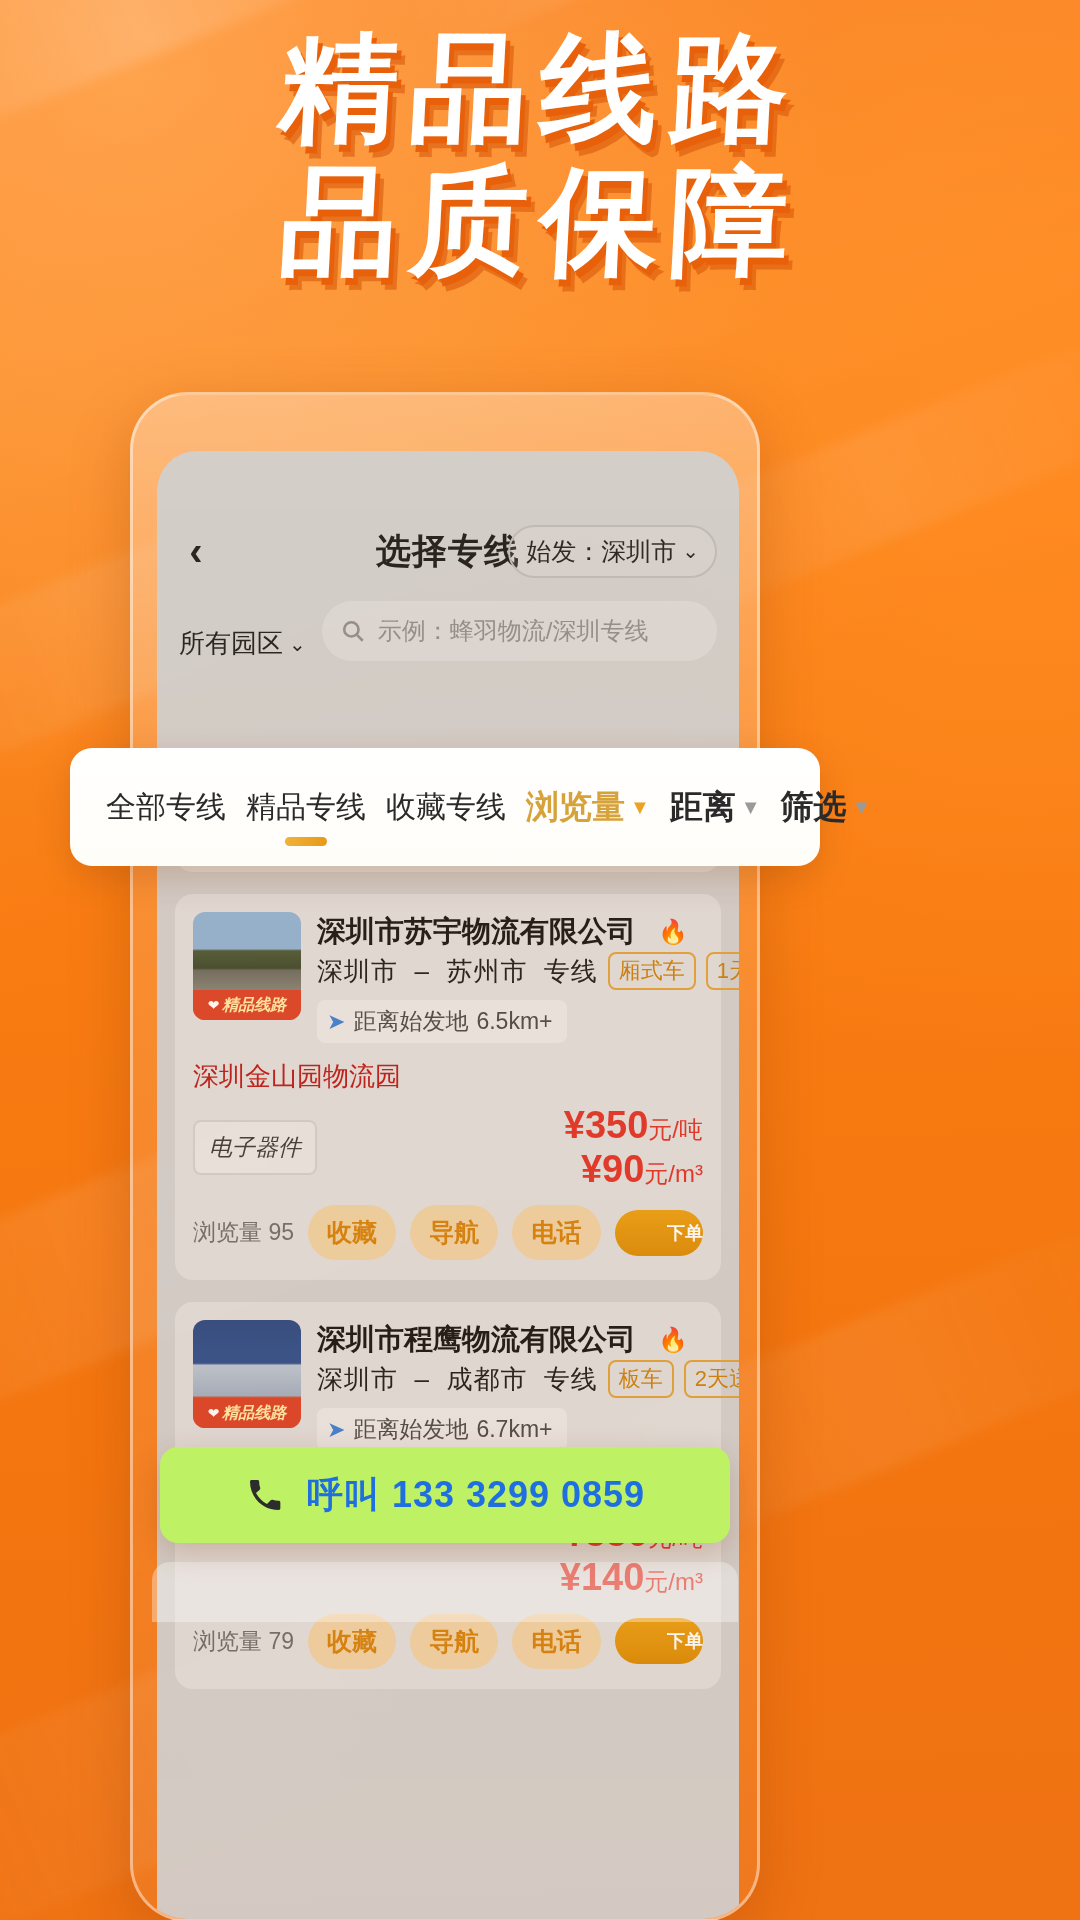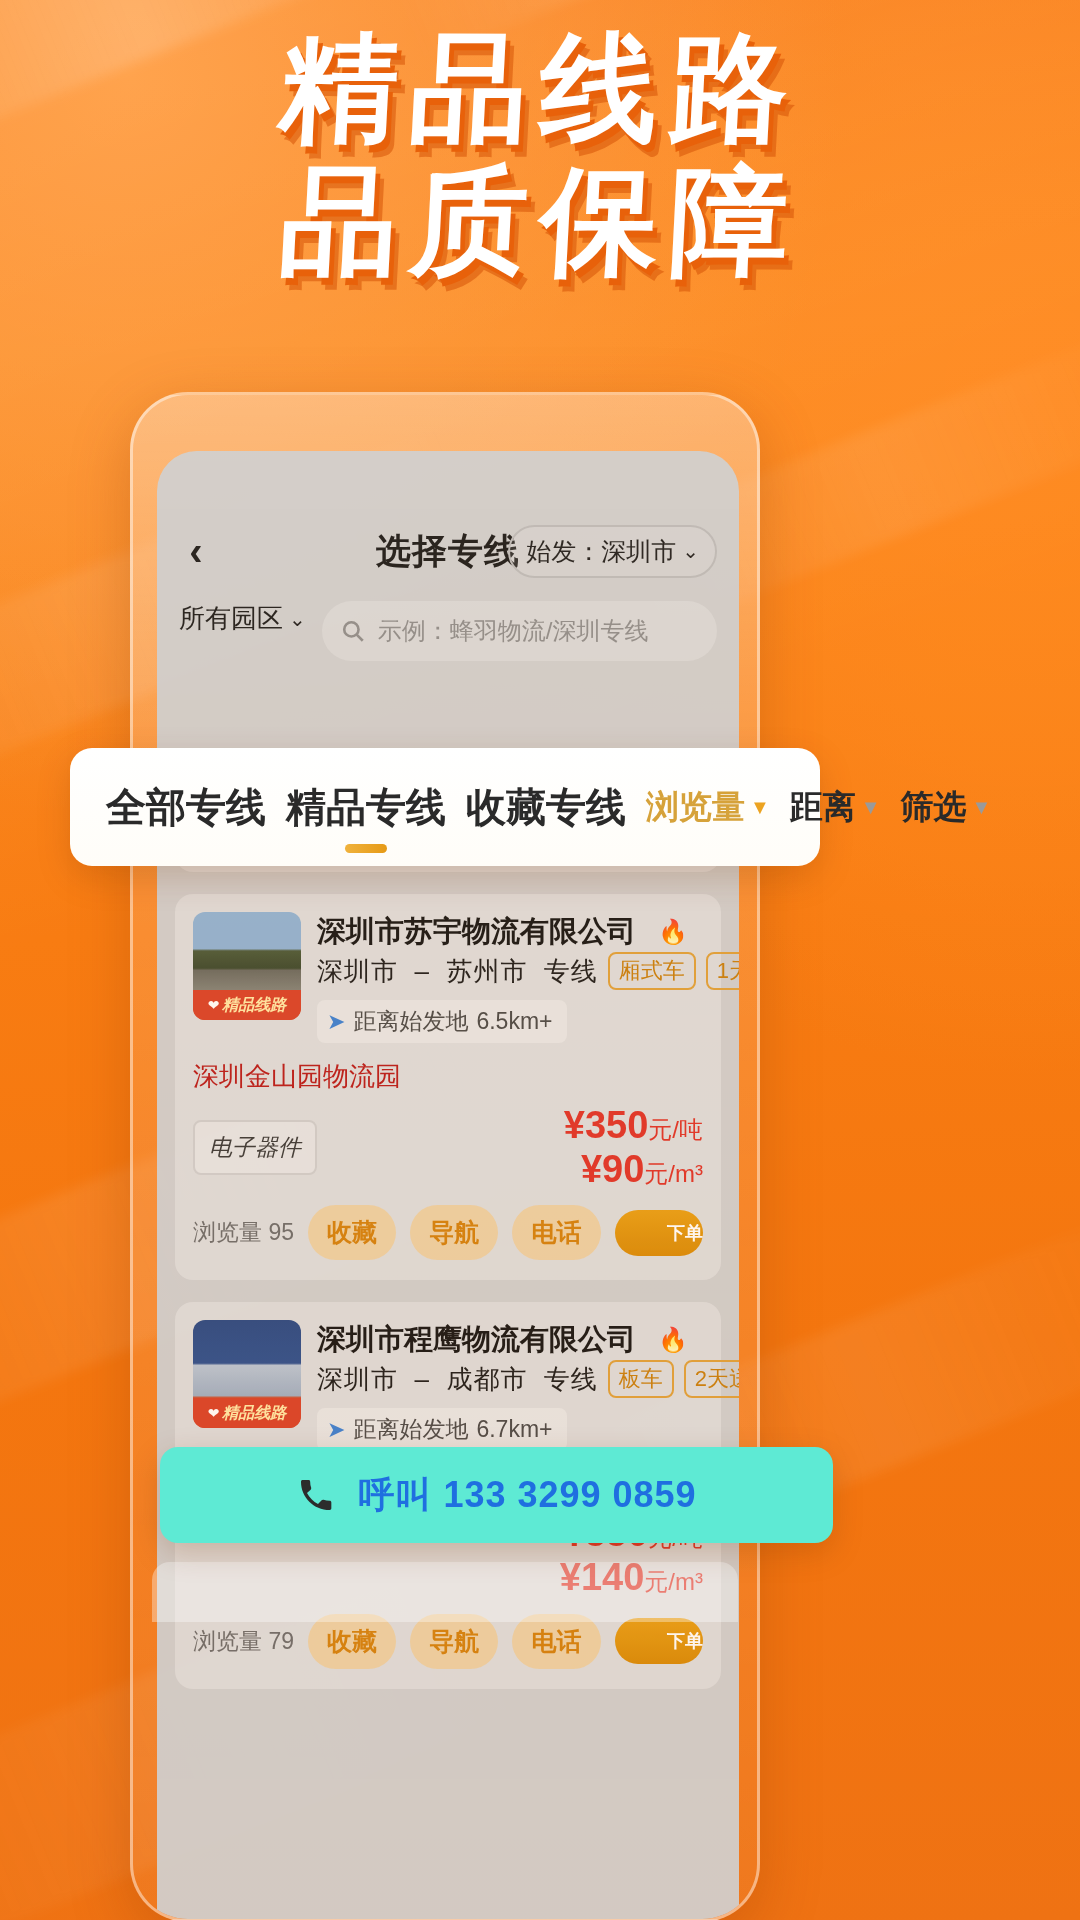--- a/index.html
+++ b/index.html
@@ -97,21 +97,21 @@
     border: 2px solid #bcbcbc; border-radius: 30px;
     padding: 8px 16px;
     font-size: 25px; color: #1f1f1f;
     background: rgba(255,255,255,.10);
     position: relative; z-index: 2;
   }
   .chev { font-size: 20px; line-height: 1; }
 
   
   .filter-row {
-    display:flex; align-items:flex-start; gap: 16px;
+    display:flex; align-items:flex-end; gap: 16px;
     padding: 12px 22px 10px 22px;
   }
   .park-select {
     display:flex; align-items:center; gap:6px;
     font-size: 26px; color:#1c1c1c; white-space: nowrap;
   }
   .search-box {
     flex: 1; height: 60px;
     background: rgba(255,255,255,.22);
     border-radius: 30px;
@@ -214,21 +214,21 @@
     position: absolute; left: 70px; top: 748px;
     width: 750px; height: 118px;
     background: linear-gradient(180deg,#ffffff 0%,#fffdf8 100%);
     border-radius: 22px;
     box-shadow: 0 12px 34px rgba(120,50,0,.20);
     display:flex; align-items:center;
     padding: 0 26px; gap: 0;
     z-index: 10;
   }
   .tab {
-    font-size: 40px; color:#2a2a2a; font-weight: 700;
+    font-size: 30px; color:#2a2a2a; font-weight: 400;
     padding: 0 10px; position: relative; white-space: nowrap;
   }
   .tab.active::after {
     content:""; position:absolute; left:50%; transform:translateX(-50%);
     bottom:-18px; width:42px; height:9px; border-radius:6px;
     background: linear-gradient(90deg,#f0b23c,#e69a16);
   }
   .sort {
     font-size: 33px; font-weight: 600; color:#2a2a2a;
     display:flex; align-items:center; gap:5px; padding: 0 10px;
@@ -236,22 +236,22 @@
   }
   .sort.gold { color:#d6a23a; }
   .caret { font-size: 20px; line-height:1; }
   .sort.gold .caret { color:#eca321; }
   .sort.grey .caret { color:#9a9a9a; }
   .spacer-lg { width: 26px; }
 
   
   .callbar {
     position: absolute; left: 160px; top: 1447px;
-    width: 673px; height: 96px;
-    background: #5eead4; border-radius: 18px;
+    width: 570px; height: 96px;
+    background: #bef264; border-radius: 18px;
     box-shadow: 0 10px 30px rgba(120,50,0,.22);
     display:flex; align-items:center; justify-content:center; gap: 22px;
     z-index: 11;
   }
   .phone-ic { width: 40px; height: 40px; }
   .call-text { font-size: 36px; font-weight: 700; color:#1f6fe0; letter-spacing: 1px; }
 
   
   .bottom-peek {
     position: absolute; left: 152px; top: 1562px;

